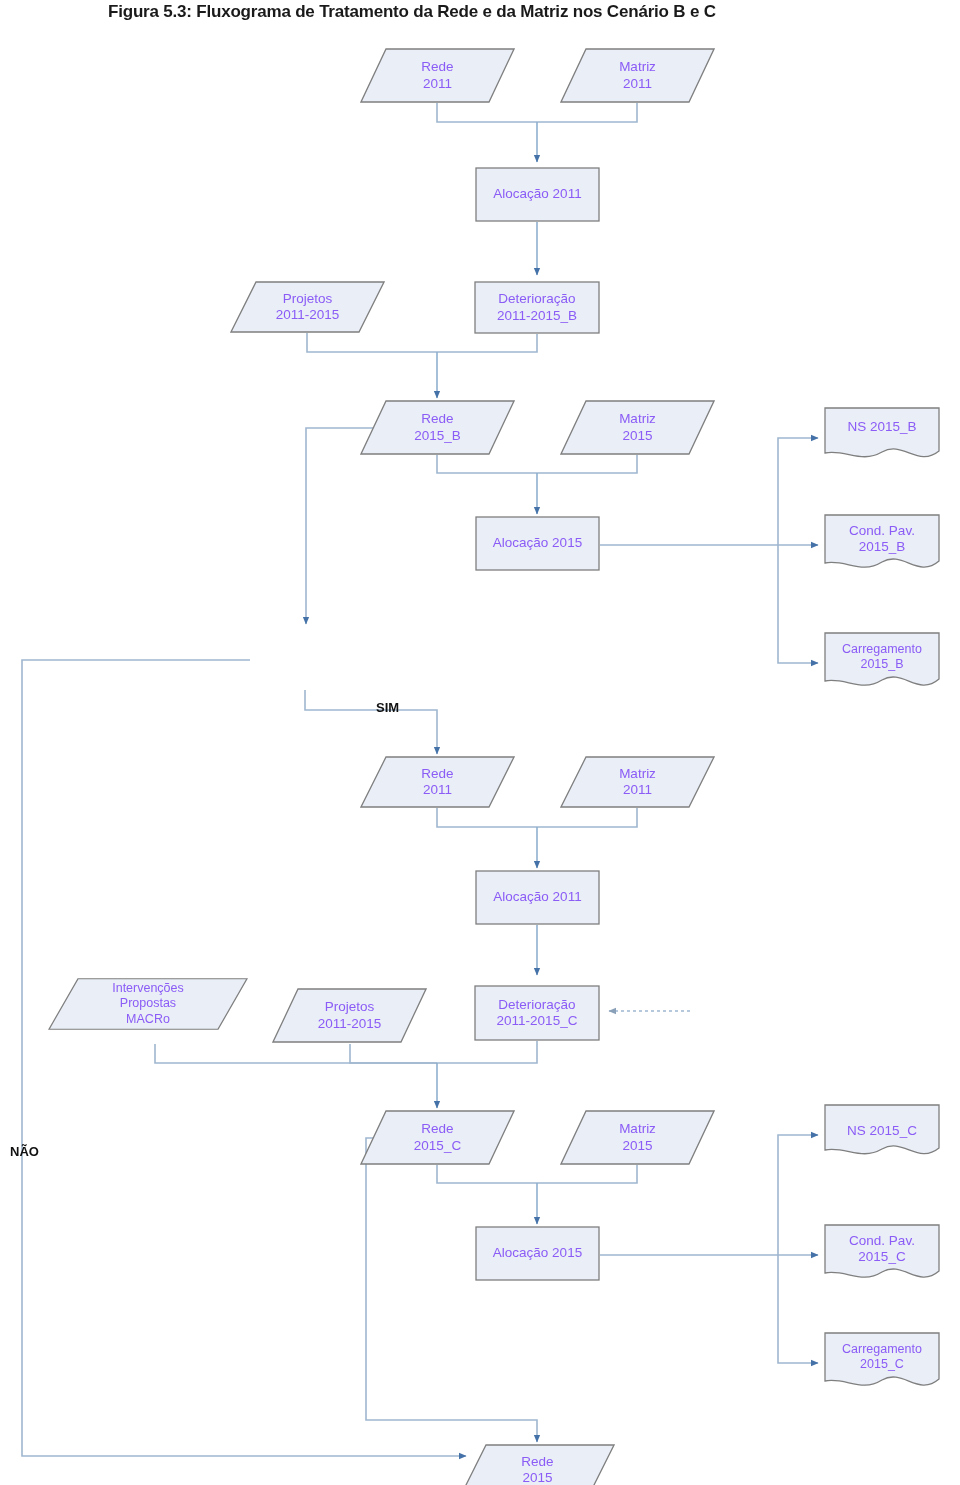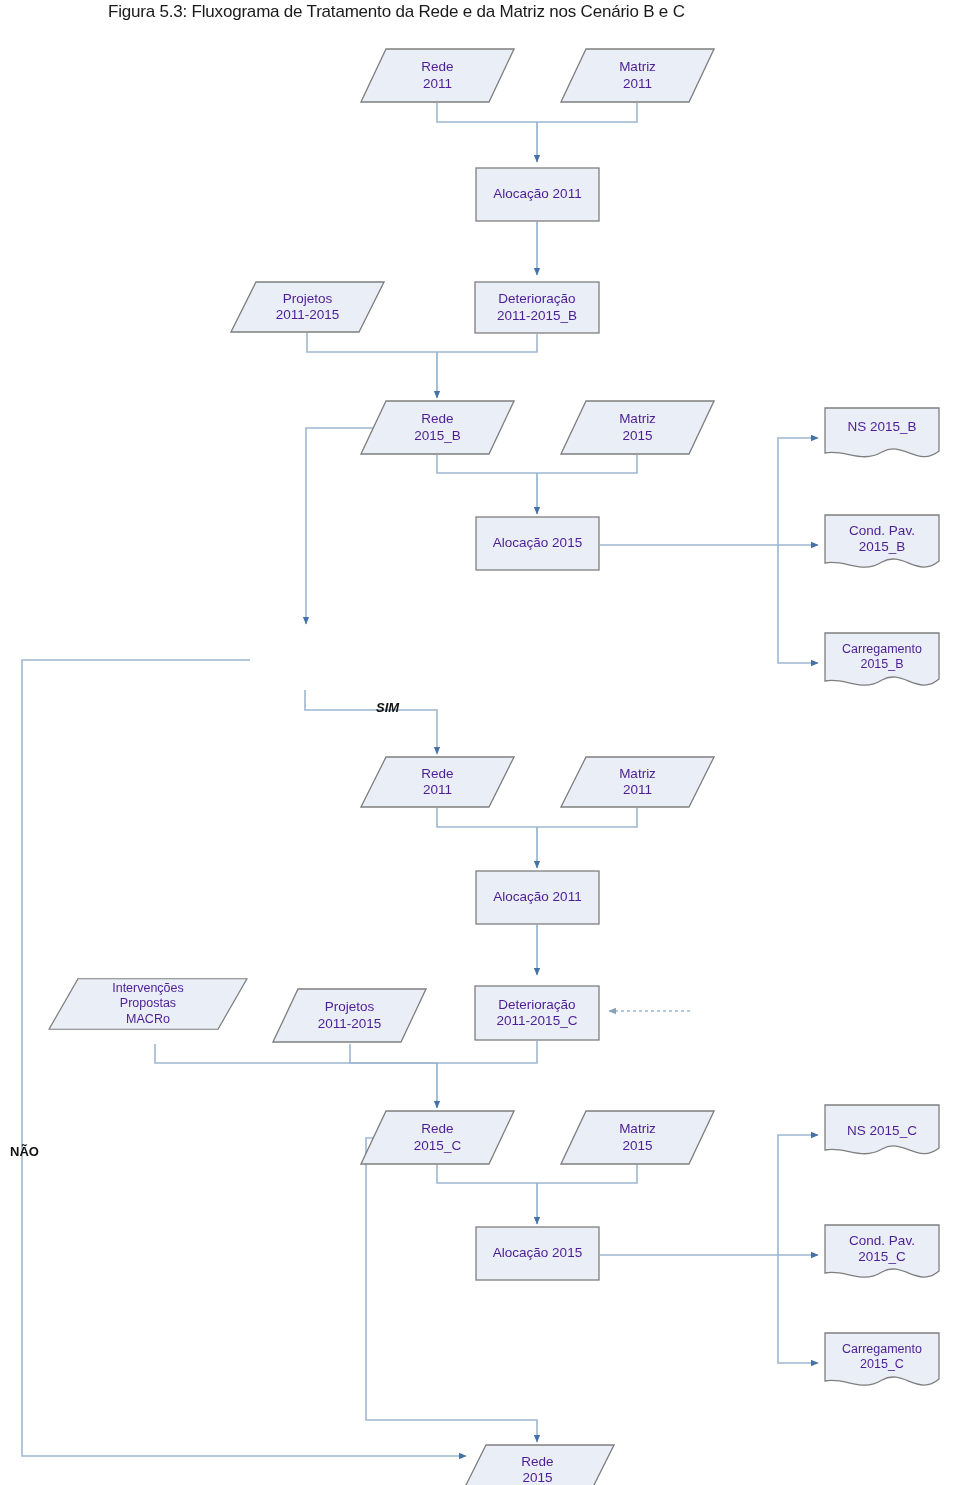--- a/index.html
+++ b/index.html
@@ -1,25 +1,25 @@
 <!DOCTYPE html>
 <html><head>
 <meta charset="utf-8">
 <style>
   html,body{margin:0;padding:0;background:#ffffff;}
   body{font-family:"Liberation Sans","DejaVu Sans",sans-serif;}
   #page{position:relative;width:960px;height:1485px;overflow:hidden;background:#fff;}
   #title{
     position:absolute;left:108px;top:2px;width:760px;
-    font-size:17px;font-weight:normal;color:#1a1a1a;
+    font-size:17px;font-weight:bold;color:#1a1a1a;
     letter-spacing:-0.2px;white-space:nowrap;
   }
   svg#wires{position:absolute;left:0;top:0;width:960px;height:1485px;}
   .node{position:absolute;display:flex;align-items:center;justify-content:center;
-        text-align:center;line-height:1.22;color:#4c1d95;font-size:13.5px;}
+        text-align:center;line-height:1.22;color:#8b5cf6;font-size:13.5px;}
   .node .lbl{position:relative;z-index:2;padding:0 4px;}
   .shape{position:absolute;left:0;top:0;width:100%;height:100%;z-index:1;}
   .edge-label{position:absolute;font-size:13px;font-weight:bold;color:#111;}
 </style>
 </head>
 <body>
 
 <div id="page">
 
   <div id="title">Figura 5.3: Fluxograma de Tratamento da Rede e da Matriz nos Cenário B e C</div>
@@ -157,21 +157,21 @@
   </div>
 
 
   <div class="node" style="left:822px;top:630px;width:120px;height:62px;">
     <svg class="shape" viewBox="0 0 120 62" preserveAspectRatio="none">
       <path d="M3,3 L117,3 L117,49 C 96,67 81,38 60,50 C 39,63 24,47 3,51 Z" fill="#e9eef7" stroke="#7f7f7f" stroke-width="1.3"></path>
     </svg>
     <span class="lbl" style="margin-bottom:8px;font-size:12.5px">Carregamento<br>2015_B</span>
   </div>
 
-  <div class="edge-label" style="left:376px;top:700px;font-style:italic;">SIM</div>
+  <div class="edge-label" style="left:376px;top:700px;">SIM</div>
 
   <div class="edge-label" style="left:10px;top:1144px;">NÃO</div>
 
   <div class="node" style="left:360px;top:756px;width:155px;height:52px;">
     <svg class="shape" viewBox="0 0 155 52" preserveAspectRatio="none">
       <polygon points="26,1 154,1 129,51 1,51" fill="#e9eef7" stroke="#7f7f7f" stroke-width="1.3"></polygon>
     </svg>
     <span class="lbl">Rede<br>2011</span>
   </div>
 

